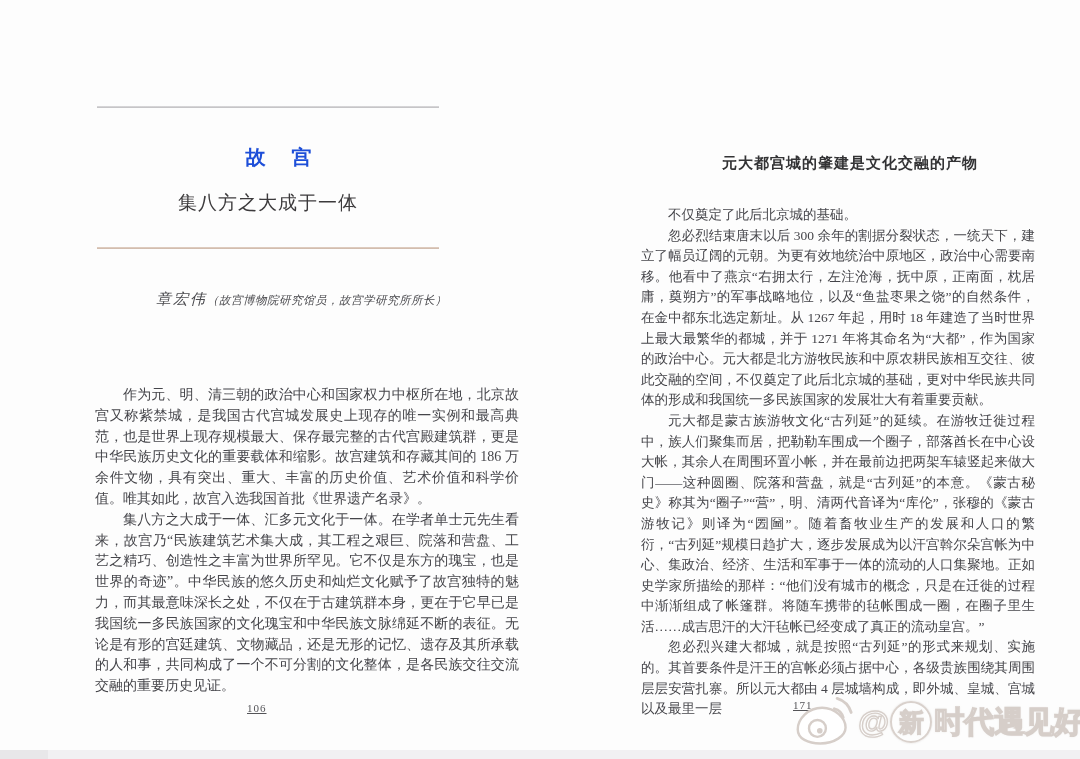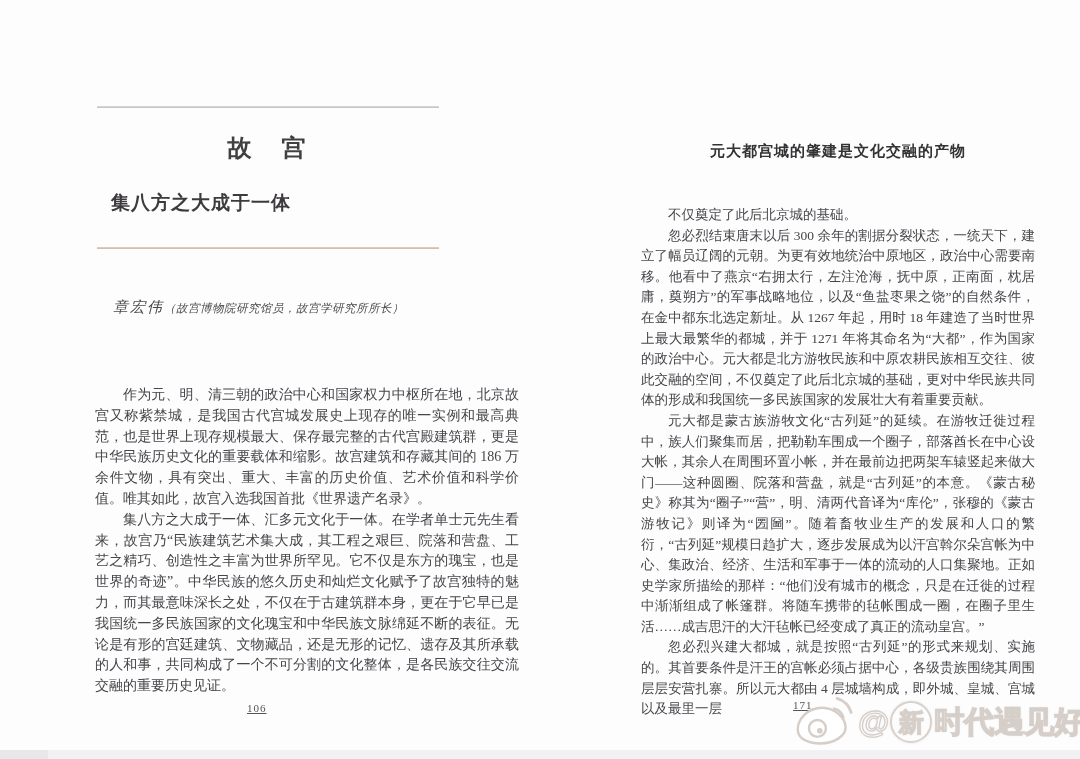--- a/index.html
+++ b/index.html
@@ -10,41 +10,41 @@
     overflow:hidden;
   }
   .spread{position:relative;width:1080px;height:759px;background:#fdfdfd;color:#46464a;}
 
   
   .left-page{position:absolute;left:95px;top:0;width:424px;height:759px;}
   .rule{position:absolute;left:2px;width:342px;height:2px;}
   .rule-top{top:106px;background:linear-gradient(to bottom,#dddcde,#bebdc0);}
   .rule-bottom{top:247px;background:linear-gradient(to bottom,#e3d2c6,#cdb6a7);}
   .chapter-title{
-    position:absolute;left:2px;top:132px;width:342px;margin:0;
-    text-align:center;font-size:24px;font-weight:bold;color:#404040;letter-spacing:3px;
+    position:absolute;left:2px;top:132px;width:342px;margin:12px;
+    text-align:center;font-size:20px;font-weight:bold;color:#1d4ed8;letter-spacing:3px;
   }
   .chapter-subtitle{
-    position:absolute;left:16px;top:190px;width:342px;margin:0;
-    text-align:left;font-size:19px;font-weight:bold;color:#3c3a3c;letter-spacing:1px;
+    position:absolute;left:2px;top:190px;width:342px;margin:0;
+    text-align:center;font-size:19px;font-weight:normal;color:#3c3a3c;letter-spacing:1px;
   }
   .author-line{
-    position:absolute;left:2px;top:282px;width:342px;margin:16px;
-    text-align:left;white-space:nowrap;color:#4a4a4e;
+    position:absolute;left:2px;top:282px;width:342px;margin:8px;
+    text-align:right;white-space:nowrap;color:#4a4a4e;
   }
   .author-name{font-size:15px;font-style:italic;letter-spacing:2px;}
   .author-affil{font-size:11.5px;font-style:italic;letter-spacing:.5px;}
   .body-text{position:absolute;left:0;text-align:justify;color:#45454a;}
   .body-text p{margin:0;text-indent:2em;}
   .left-body{top:385px;width:424px;font-size:14px;line-height:20.8px;}
 
   
   .right-page{position:absolute;left:641px;top:0;width:394px;height:759px;}
   .running-header{
-    position:absolute;left:0;top:142px;width:394px;margin:0;
+    position:absolute;left:0;top:142px;width:394px;margin:12px;
     text-align:center;font-size:15px;font-weight:bold;color:#333335;letter-spacing:1px;
   }
   .right-body{top:205px;width:394px;font-size:13.5px;line-height:20.6px;}
 
   
   .pagenum{position:absolute;font-size:11px;color:#545458;letter-spacing:1px;text-decoration:underline;}
   .pagenum-left{top:702px;left:152px;}
   .pagenum-right{top:699px;left:152px;}
 
   

